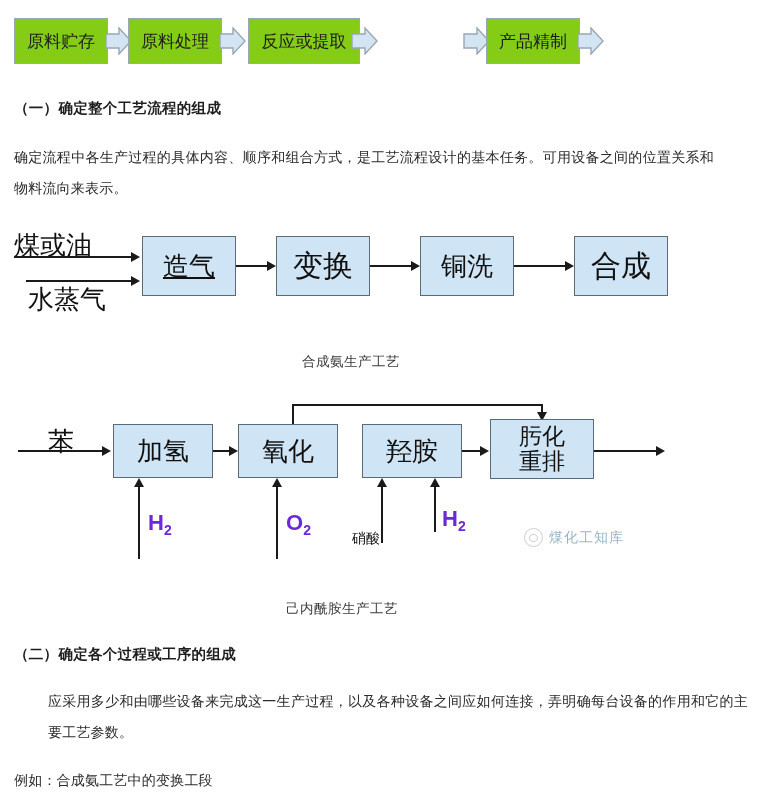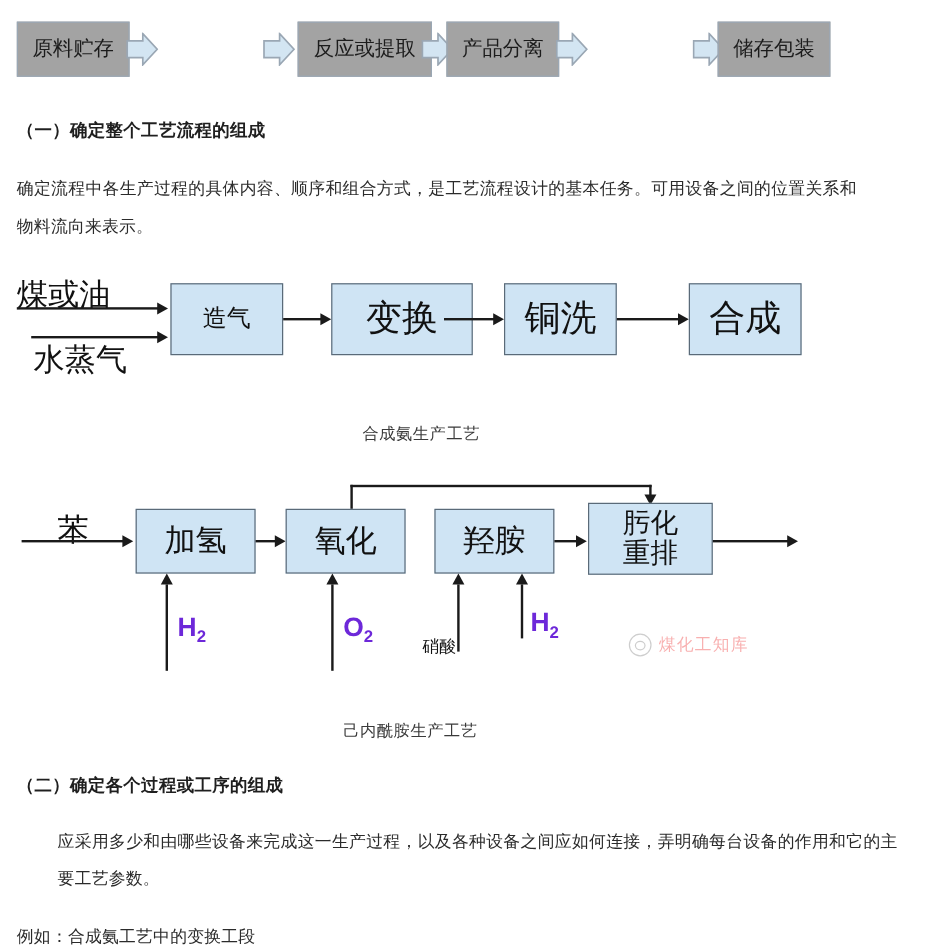--- a/index.html
+++ b/index.html
@@ -22,21 +22,21 @@
     position: absolute;
     left: 0;
     top: 0;
     width: 781px;
     height: 84px;
   }
   .stage-box {
     position: absolute;
     top: 18px;
     height: 46px;
-    background: #a3a3a3;
+    background: #84cc16;
     border: 1px solid #9aa7b4;
     box-sizing: border-box;
     display: flex;
     align-items: center;
     justify-content: center;
   }
   .stage-box .stage-label {
     font-family: "DejaVu Serif", "Liberation Serif", serif;
     font-size: 17px;
     color: #1c1c1c;
@@ -175,105 +175,105 @@
   #watermark .wm-logo::before {
     content: "";
     position: absolute;
     left: 4px; top: 5px;
     width: 7px; height: 6px;
     border-radius: 50%;
     border: 1.2px solid #8a8a8a;
   }
   #watermark .wm-text {
     font-size: 14px;
-    color: #ef4444;
+    color: #0c4a6e;
     letter-spacing: 1px;
     white-space: nowrap;
   }
 </style>
 </head>
 <body>
 
 <div id="top-flow">
 
   <div class="stage-box" style="left:14px;  width:94px;">
     <span class="stage-label">原料贮存</span>
   </div>
   <div class="chev" style="left:105px;">
     <svg width="27" height="28" viewBox="0 0 27 28">
         <path d="M1 7 H14 V1 L26 14 L14 27 V21 H1 Z" fill="#d3e5f2" stroke="#9aa7b4" stroke-width="1.4"></path>
       </svg>
   </div>
 
+  <div class="stage-box" style="left:128px; width:94px;">
+    <span class="stage-label">原料处理</span>
+  </div>
   <div class="chev" style="left:219px;">
     <svg width="27" height="28" viewBox="0 0 27 28">
         <path d="M1 7 H14 V1 L26 14 L14 27 V21 H1 Z" fill="#d3e5f2" stroke="#9aa7b4" stroke-width="1.4"></path>
       </svg>
   </div>
 
   <div class="stage-box" style="left:248px; width:112px;">
     <span class="stage-label">反应或提取</span>
   </div>
   <div class="chev" style="left:351px;">
     <svg width="27" height="28" viewBox="0 0 27 28">
         <path d="M1 7 H14 V1 L26 14 L14 27 V21 H1 Z" fill="#d3e5f2" stroke="#9aa7b4" stroke-width="1.4"></path>
       </svg>
   </div>
 
-  <div class="stage-box" style="left:372px; width:94px;">
-    <span class="stage-label">产品分离</span>
-  </div>
   <div class="chev" style="left:463px;">
     <svg width="27" height="28" viewBox="0 0 27 28">
         <path d="M1 7 H14 V1 L26 14 L14 27 V21 H1 Z" fill="#d3e5f2" stroke="#9aa7b4" stroke-width="1.4"></path>
       </svg>
   </div>
 
+  <div class="stage-box" style="left:486px; width:94px;">
+    <span class="stage-label">产品精制</span>
+  </div>
   <div class="chev" style="left:577px;">
     <svg width="27" height="28" viewBox="0 0 27 28">
         <path d="M1 7 H14 V1 L26 14 L14 27 V21 H1 Z" fill="#d3e5f2" stroke="#9aa7b4" stroke-width="1.4"></path>
       </svg>
   </div>
 
-  <div class="stage-box" style="left:598px; width:94px;">
-    <span class="stage-label">储存包装</span>
-  </div>
 </div>
 
 <div class="section-heading" style="top:99px;">（一）确定整个工艺流程的组成</div>
 
 <div class="para" style="top:142px;">确定流程中各生产过程的具体内容、顺序和组合方式，是工艺流程设计的基本任务。可用设备之间的位置关系和物料流向来表示。</div>
 
 <div class="diagram" style="top:0; left:0; width:781px; height:0;">
 
   <div class="dg-text feed" style="left:14px;  top:228px;">煤或油</div>
   <div class="dg-text feed" style="left:28px;  top:282px;">水蒸气</div>
 
   <div class="dg-line dg-h" style="left:14px;  top:256px; width:118px;"></div>
   <div class="dg-arrow-r" style="left:131px; top:252px;"></div>
 
   <div class="dg-line dg-h" style="left:26px;  top:280px; width:106px;"></div>
   <div class="dg-arrow-r" style="left:131px; top:276px;"></div>
 
   <div class="dg-box" style="left:142px; top:236px; width:94px; height:60px;">
-    <span class="dg-label" style="font-size:20px;">造气</span>
+    <span class="dg-label" style="font-size:26px;text-decoration:underline;">造气</span>
   </div>
 
   <div class="dg-line dg-h" style="left:236px; top:265px; width:33px;"></div>
   <div class="dg-arrow-r" style="left:267px; top:261px;"></div>
 
-  <div class="dg-box" style="left:276px; top:236px; width:118px; height:60px;">
+  <div class="dg-box" style="left:276px; top:236px; width:94px; height:60px;">
     <span class="dg-label" style="font-size:30px;">变换</span>
   </div>
 
   <div class="dg-line dg-h" style="left:370px; top:265px; width:43px;"></div>
   <div class="dg-arrow-r" style="left:411px; top:261px;"></div>
 
   <div class="dg-box" style="left:420px; top:236px; width:94px; height:60px;">
-    <span class="dg-label" style="font-size:30px;">铜洗</span>
+    <span class="dg-label" style="font-size:26px;">铜洗</span>
   </div>
 
   <div class="dg-line dg-h" style="left:514px; top:265px; width:53px;"></div>
   <div class="dg-arrow-r" style="left:565px; top:261px;"></div>
 
   <div class="dg-box" style="left:574px; top:236px; width:94px; height:60px;">
     <span class="dg-label" style="font-size:30px;">合成</span>
   </div>
 </div>
 

